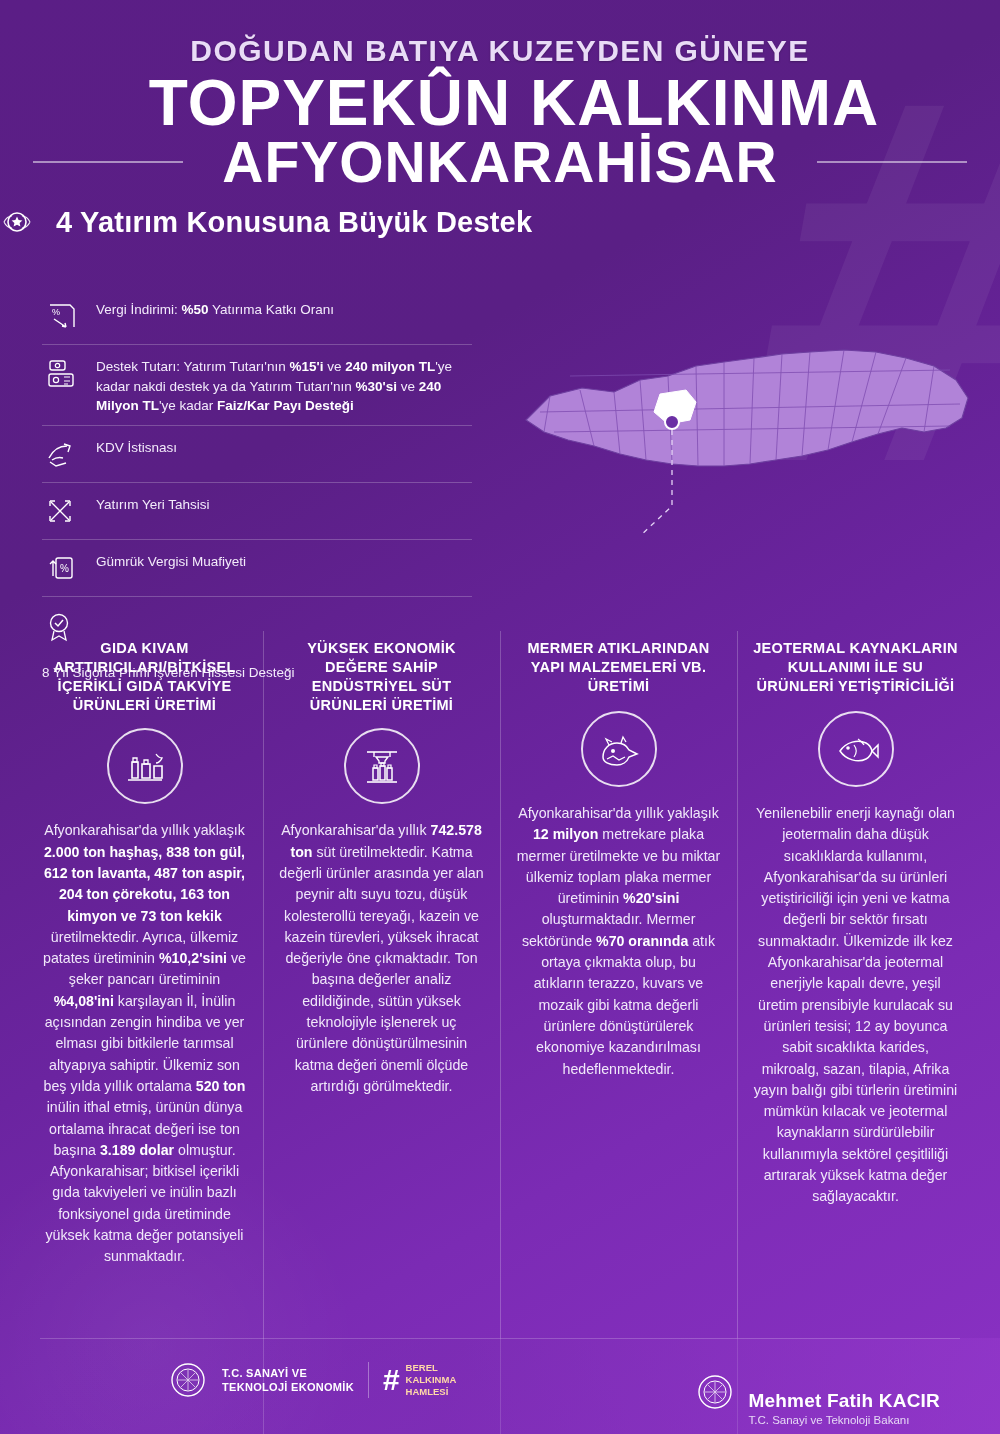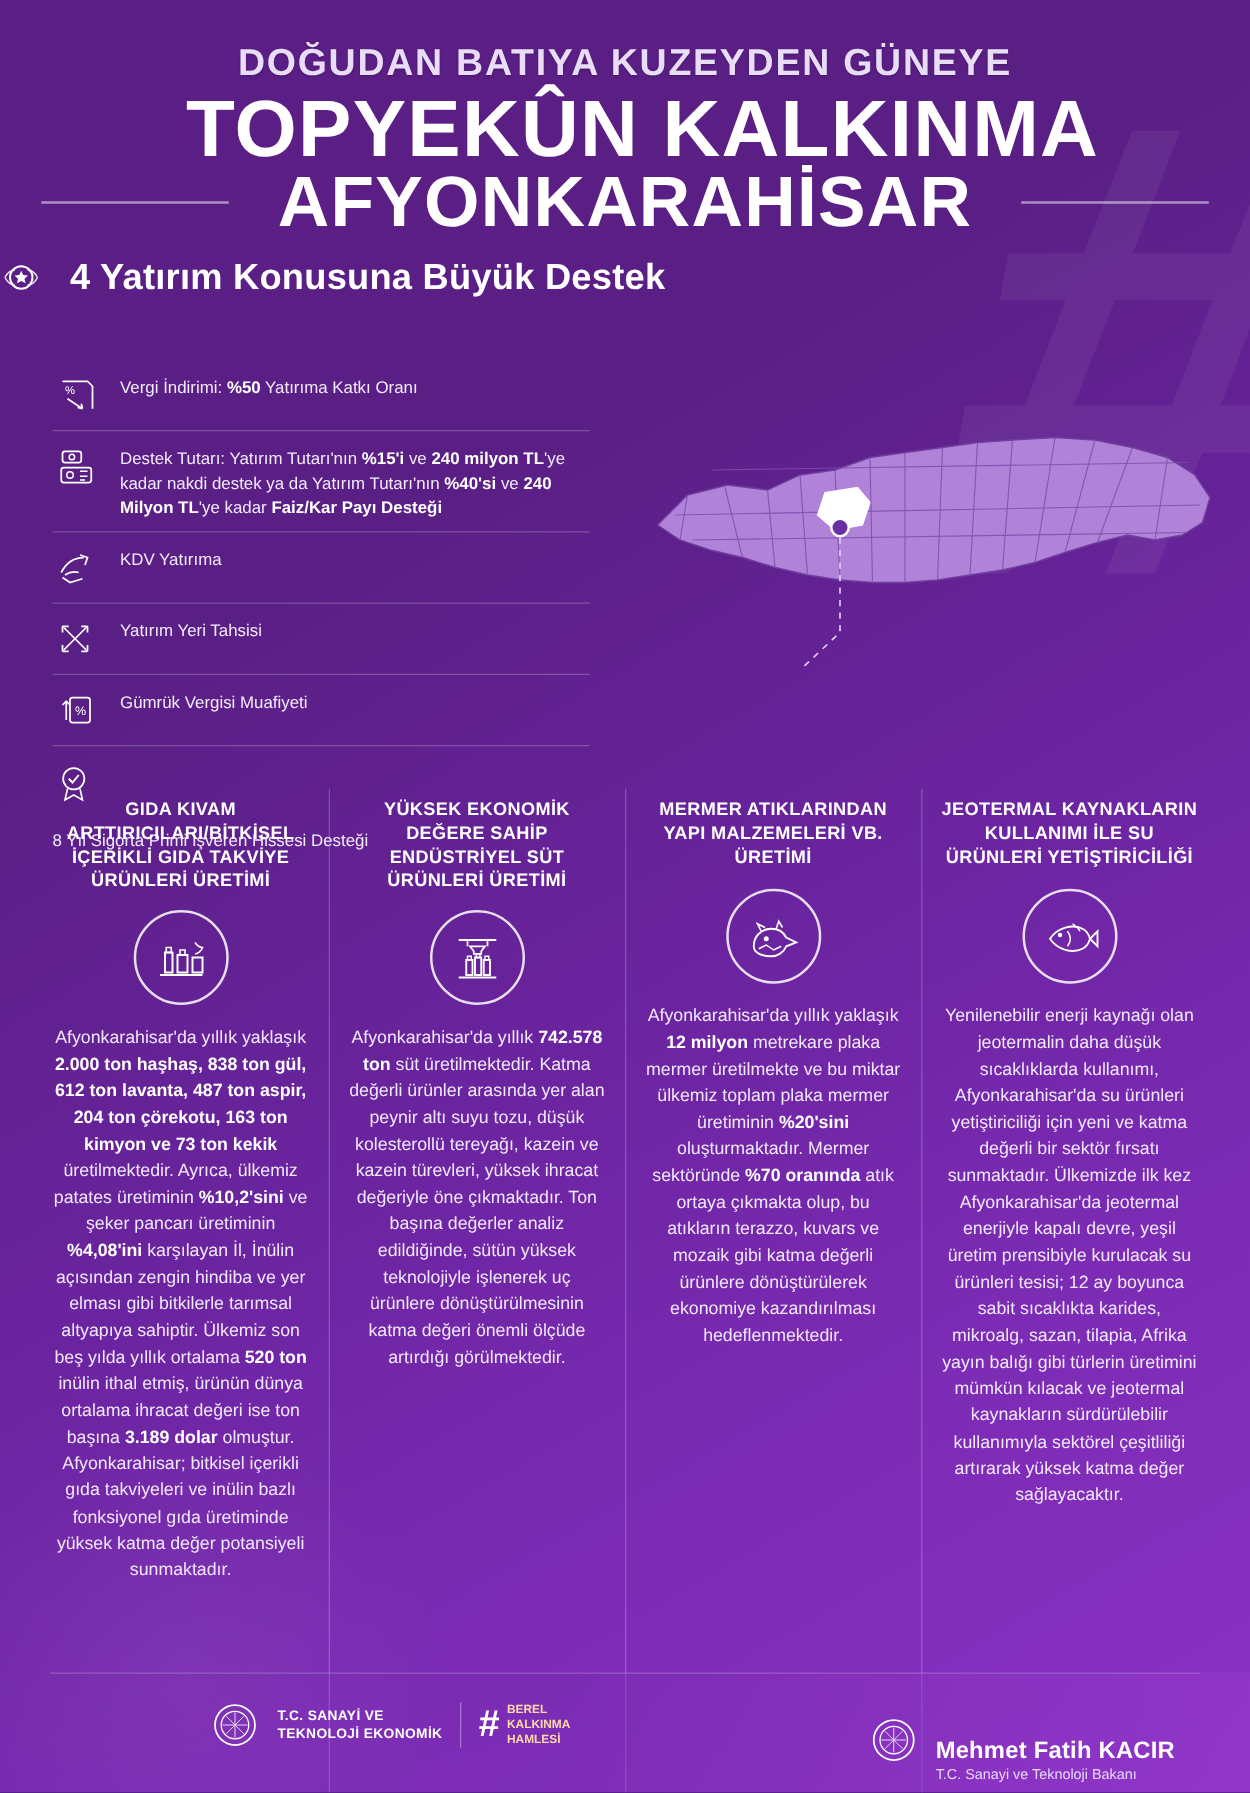--- a/index.html
+++ b/index.html
@@ -223,33 +223,33 @@
     <div class="inc-row">
       <span class="inc-icon">
         <svg width="36" height="36" viewBox="0 0 36 36">
           <rect x="6" y="6" width="15" height="9" rx="2" fill="none" stroke="#fff" stroke-width="1.4"></rect>
           <circle cx="13.5" cy="10.5" r="2.2" fill="none" stroke="#fff" stroke-width="1.2"></circle>
           <rect x="5" y="19" width="24" height="12" rx="2" fill="none" stroke="#fff" stroke-width="1.4"></rect>
           <circle cx="12" cy="25" r="2.6" fill="none" stroke="#fff" stroke-width="1.2"></circle>
           <path d="M20 22h6M20 26h6M20 29h4" stroke="#fff" stroke-width="1.2"></path>
         </svg>
       </span>
-      <span class="inc-text">Destek Tutarı: Yatırım Tutarı'nın <b>%15'i</b> ve <b>240 milyon TL</b>'ye kadar nakdi destek ya da Yatırım Tutarı'nın <b>%40'si</b> ve <b>240 Milyon TL</b>'ye kadar <b>Faiz/Kar Payı Desteği</b></span>
+      <span class="inc-text">Destek Tutarı: Yatırım Tutarı'nın <b>%15'i</b> ve <b>240 milyon TL</b>'ye kadar nakdi destek ya da Yatırım Tutarı'nın <b>%30'si</b> ve <b>240 Milyon TL</b>'ye kadar <b>Faiz/Kar Payı Desteği</b></span>
     </div>
 
     <div class="inc-row">
       <span class="inc-icon">
         <svg width="36" height="32" viewBox="0 0 36 32">
           <path d="M5 20c4-8 10-12 18-12" fill="none" stroke="#fff" stroke-width="1.4"></path>
           <path d="M8 22c3-2 7-3 11-2" fill="none" stroke="#fff" stroke-width="1.4"></path>
           <path d="M20 6l6 2-2 6" fill="none" stroke="#fff" stroke-width="1.4"></path>
           <path d="M6 24l6 4 10-3" fill="none" stroke="#fff" stroke-width="1.4"></path>
         </svg>
       </span>
-      <span class="inc-text">KDV Yatırıma</span>
+      <span class="inc-text">KDV İstisnası</span>
     </div>
 
     <div class="inc-row">
       <span class="inc-icon">
         <svg width="36" height="32" viewBox="0 0 36 32">
           <path d="M7 7l9 9M25 7l-9 9M7 25l9-9M25 25l-9-9" stroke="#fff" stroke-width="1.4" fill="none"></path>
           <path d="M6 6h5M6 6v5M26 6h-5M26 6v5M6 26h5M6 26v-5M26 26h-5M26 26v-5" stroke="#fff" stroke-width="1.4"></path>
         </svg>
       </span>
       <span class="inc-text">Yatırım Yeri Tahsisi</span>

